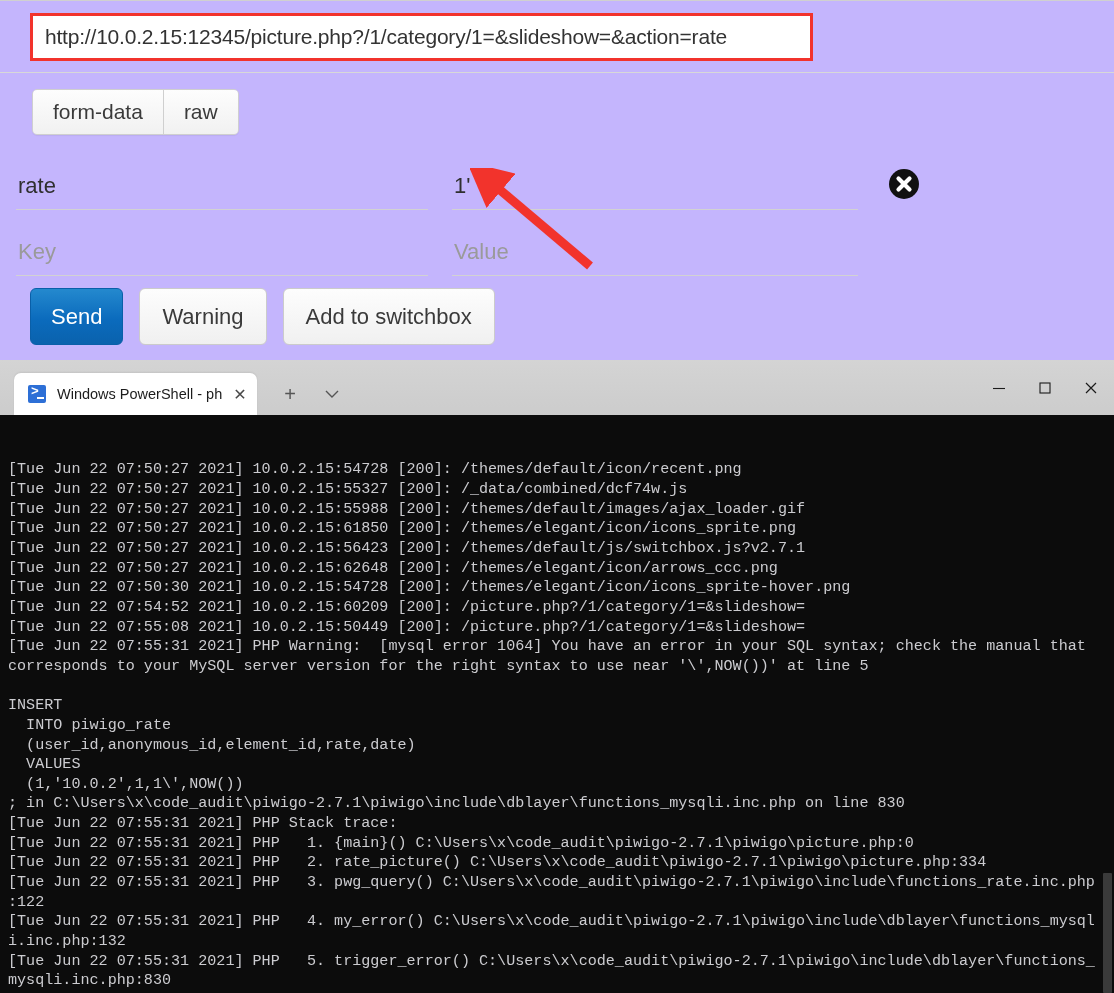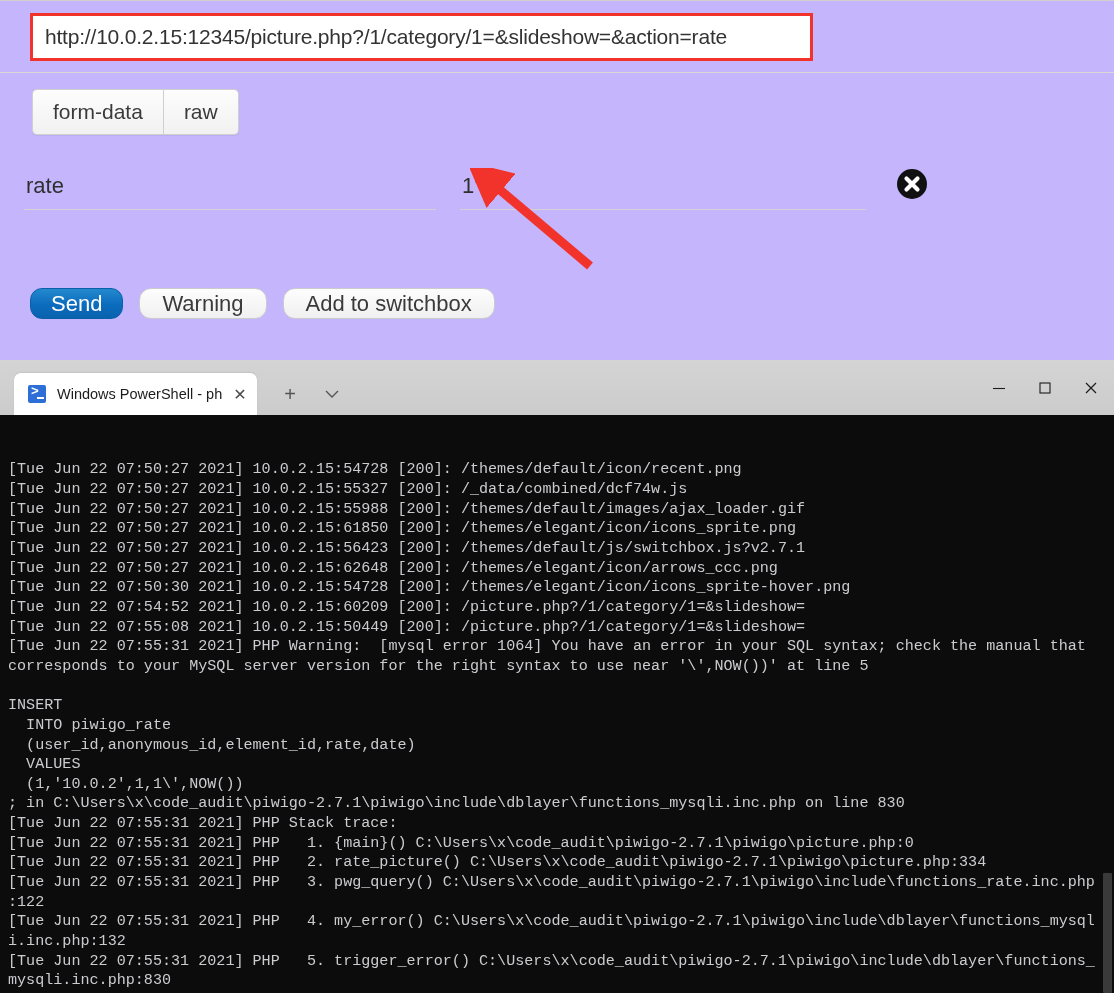--- a/index.html
+++ b/index.html
@@ -78,21 +78,21 @@
   }
   .body-tab:last-child { border-right: none; }
   .body-tab.active {
     background: linear-gradient(to bottom, #e6e6e6 0%, #dcdcdc 100%);
     box-shadow: inset 0 1px 3px rgba(0,0,0,0.09);
   }
 
   
   #kv-area {
     position: absolute;
-    left: 24px; top: 160px;
+    left: 16px; top: 160px;
     width: 1050px;
   }
   .kv-row {
     display: flex;
     align-items: flex-start;
     height: 66px;
     position: relative;
   }
   .kv-cell {
     position: relative;
@@ -126,27 +126,27 @@
   }
 
   
   #action-buttons {
     position: absolute;
     left: 30px; top: 288px;
     display: flex;
     align-items: center;
   }
   .btn {
-    height: 31px;
+    height: 57px;
     display: flex;
     align-items: center;
     justify-content: center;
     font-size: 22px;
     cursor: pointer;
-    border-radius: 12px;
+    border-radius: 6px;
   }
   #send-button {
     background: linear-gradient(to bottom, #2489ce 0%, #0b6bbd 55%, #0a62ad 100%);
     color: #ffffff;
     border: 1px solid #0a5fa8;
     padding: 0 20px;
     margin-right: 16px;
   }
   .btn.plain {
     background: linear-gradient(to bottom, #fdfdfd 0%, #f0f0f0 100%);
@@ -314,20 +314,30 @@
         <div class="kv-underline"></div>
       </div>
       <div id="delete-row-btn">
         <svg width="32" height="32" viewBox="0 0 32 32" aria-hidden="true">
           <circle cx="16" cy="16" r="15" fill="#111111"></circle>
           <path d="M10.5 10.5 L21.5 21.5 M21.5 10.5 L10.5 21.5" stroke="#ffffff" stroke-width="4.2" stroke-linecap="round"></path>
         </svg>
       </div>
     </div>
 
+    <div class="kv-row">
+      <div class="kv-cell key">
+        <input class="kv-input" type="text" placeholder="Key" style="">
+        <div class="kv-underline"></div>
+      </div>
+      <div class="kv-cell value">
+        <input class="kv-input" type="text" placeholder="Value" style="">
+        <div class="kv-underline"></div>
+      </div>
+    </div>
 
   </div>
 
   <div id="action-buttons">
     <div class="btn" id="send-button">Send</div>
     <div class="btn plain">Warning</div>
     <div class="btn plain">Add to switchbox</div>
   </div>
 
   <svg id="arrow-top" width="130" height="105" viewBox="0 0 130 105">

